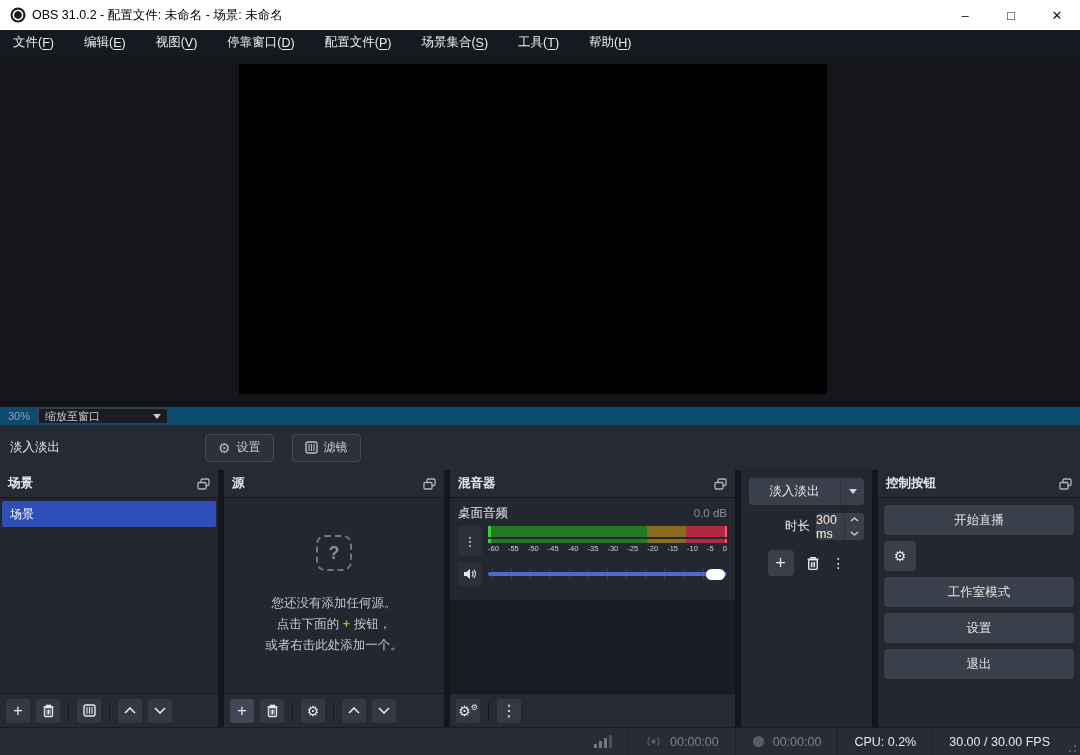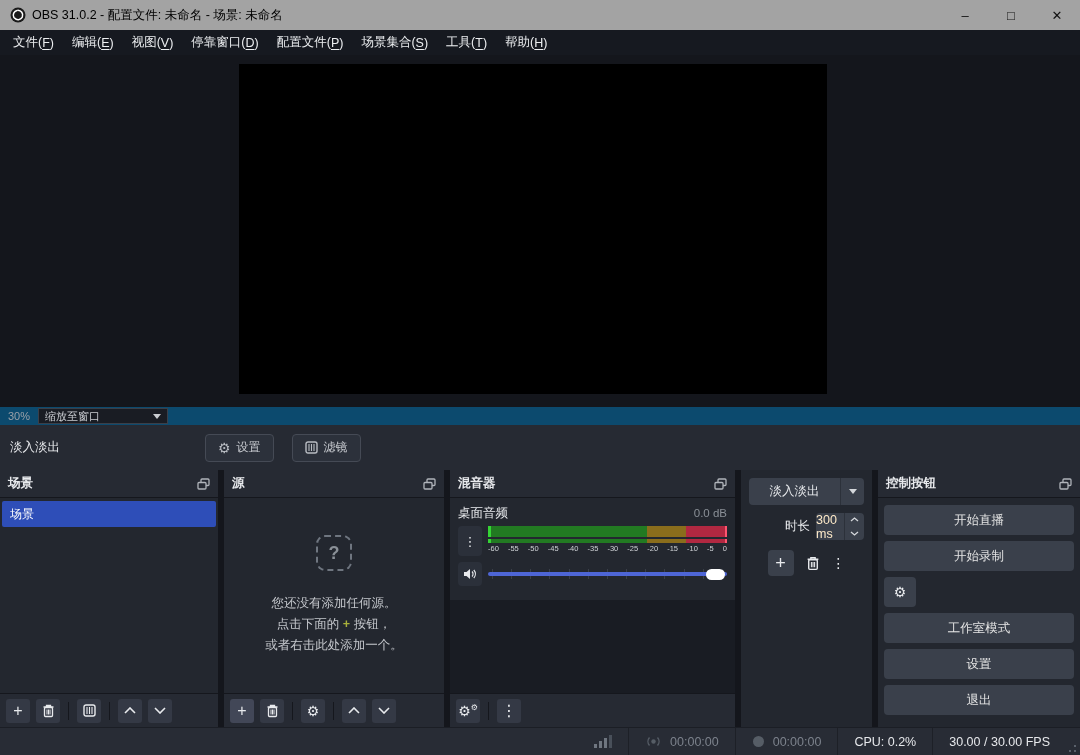--- a/index.html
+++ b/index.html
@@ -6,30 +6,30 @@
   html,body { width:1080px; height:755px; overflow:hidden; }
   body {
     font-family:"Liberation Sans","DejaVu Sans",sans-serif;
     font-size:12px; color:#e8eaed; background:#14161c; position:relative;
     -webkit-font-smoothing:antialiased;
   }
   svg { display:block; }
 
   
   .titlebar { position:absolute; left:0; top:0; width:1080px; height:30px;
-    background:#a3a3a3; color:#000; display:flex; align-items:center; }
+    background:#ffffff; color:#000; display:flex; align-items:center; }
   .titlebar .logo { margin:0 6px 0 10px; }
   .titlebar .title { font-size:12.5px; }
   .titlebar .spacer { flex:1; }
   .winbtn { width:46px; height:30px; display:flex; align-items:center; justify-content:center;
     font-size:13px; color:#111; cursor:default; }
 
   
   .menubar { position:absolute; left:0; top:30px; width:1080px; height:25px;
-    background:#161920; display:flex; align-items:center; padding-left:4px; }
+    background:#161920; display:flex; align-items:center; padding-left:4px;gap:12px; }
   .menu-item { padding:0 9px; height:25px; display:flex; align-items:center; color:#eceef0; font-size:12.5px; }
   .menu-item .u { text-decoration:underline; text-underline-offset:2px; }
 
   
   .preview { position:absolute; left:0; top:55px; width:1080px; height:352px; background:#14161c; }
   .canvas { position:absolute; left:239px; top:9px; width:588px; height:330px; background:#000; }
 
   
   .zoomrow { position:absolute; left:0; top:407px; width:1080px; height:18px;
     background:#0c4a6e; display:flex; align-items:center; }
@@ -463,21 +463,20 @@
     <span class="popout">
       <svg width="13" height="12" viewBox="0 0 13 12">
           <rect x="4" y="1" width="8" height="6.5" rx="1" fill="none" stroke="#b0b4ba" stroke-width="1.3"></rect>
           <rect x="1" y="4.5" width="8" height="6.5" rx="1" fill="#262a33" stroke="#b0b4ba" stroke-width="1.3"></rect>
         </svg>
     </span>
   </div>
   <div class="dock-body">
     <div class="ctl-body">
       <div class="ctl-btn">开始直播</div>
-      <div class="ctl-btn">开始录制</div>
       <div class="ctl-row">
         <div class="ctl-gear">
             <span class="gear-glyph" style="color:#e8eaed">⚙</span>
           </div>
       </div>
       <div class="ctl-btn">工作室模式</div>
       <div class="ctl-btn">设置</div>
       <div class="ctl-btn">退出</div>
     </div>
   </div>

